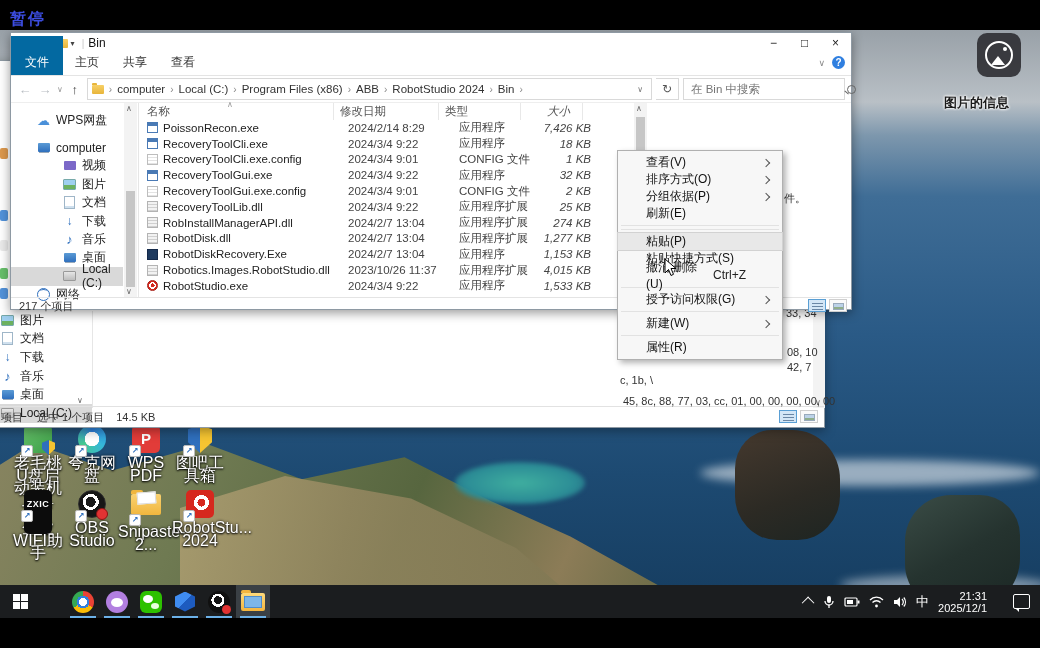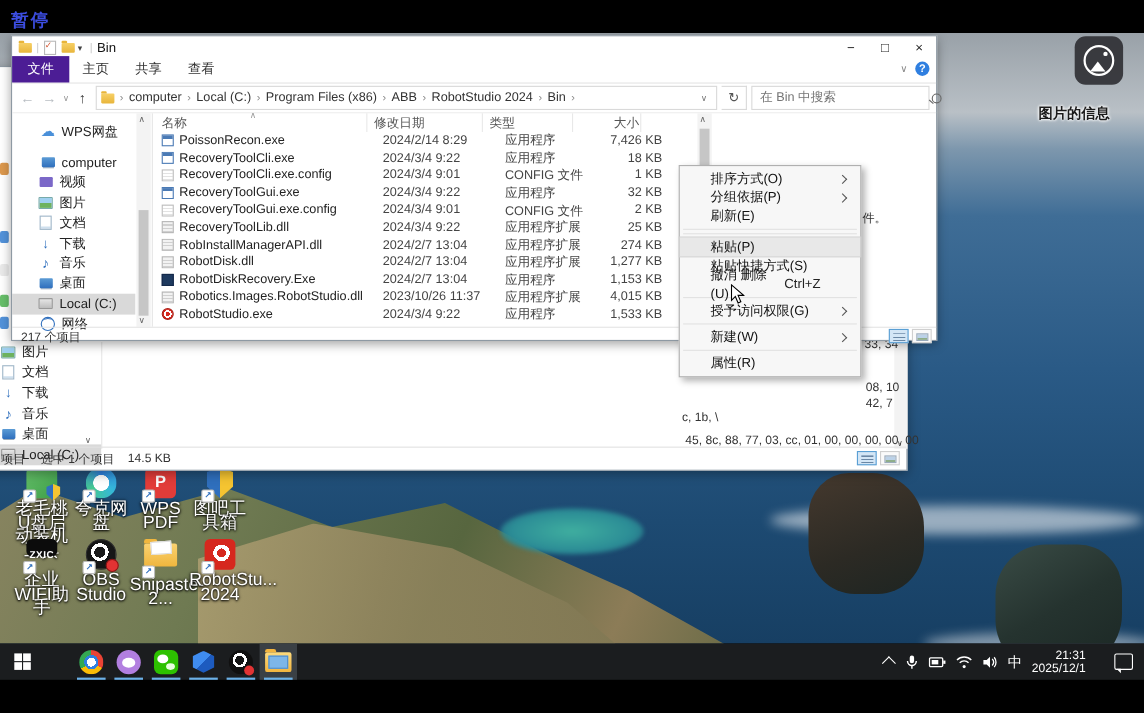--- a/index.html
+++ b/index.html
@@ -43,21 +43,21 @@
   .mini-folder{width:12px;height:9px;background:linear-gradient(#f7d067,#e8b53a);border-radius:1px;position:relative;}
   .mini-folder:before{content:"";position:absolute;left:0;top:-2px;width:5px;height:2px;background:#e8b53a;border-radius:1px 1px 0 0;}
   .check-page{width:9px;height:11px;background:#fff;border:1px solid #b9b9b9;position:relative;}
   .check-page:after{content:"✓";position:absolute;left:0px;top:-1px;font-size:8px;color:#d2502a;font-weight:bold;}
   .qat-caret{font-size:8px;color:#444;margin:0 3px;}
   .caption-btns{margin-left:auto;display:flex;}
   .cap-btn{width:31px;height:20px;display:flex;align-items:center;justify-content:center;font-size:12px;color:#222;}
 
   .ribbon{height:22px;border-bottom:1px solid #e4e4e4;display:flex;align-items:flex-end;position:relative;}
   .rtab{font-size:12px;padding:3px 12px 4px 12px;color:#333;}
-  .rtab.active{background:#4c1d95;color:#fff;padding:3px 14px 4px 14px;}
+  .rtab.active{background:#0369a1;color:#fff;padding:18px 14px 4px 14px;}
   .ribbon-right{position:absolute;right:6px;top:3px;display:flex;align-items:center;gap:7px;}
   .rib-caret{font-size:9px;color:#888;}
   .help-circle{width:13px;height:13px;border-radius:50%;background:#2f7fe0;color:#fff;font-size:10px;font-weight:bold;
     display:flex;align-items:center;justify-content:center;}
 
   .addr-row{height:26px;display:flex;align-items:center;padding:0 6px;gap:4px;border-bottom:1px solid #eee;}
   .nav-arrow{font-size:13px;color:#b9bec3;width:16px;text-align:center;}
   .nav-caret{font-size:8px;color:#999;}
   .nav-up{font-size:13px;color:#3b3b3b;width:16px;text-align:center;}
   .addr-box{flex:1;height:20px;border:1px solid #d9d9d9;background:#fff;display:flex;align-items:center;
@@ -66,21 +66,21 @@
   .addr-caret{margin-left:auto;font-size:8px;color:#777;padding:0 4px;}
   .refresh-box{width:22px;height:20px;border:1px solid #d9d9d9;border-left:none;display:flex;align-items:center;justify-content:center;color:#555;font-size:12px;}
   .search-box{width:150px;height:20px;border:1px solid #d9d9d9;display:flex;align-items:center;padding:0 5px;}
   .search-box input{border:none;outline:none;flex:1;font-size:11.5px;color:#555;font-family:inherit;background:transparent;}
   .mag{width:7px;height:7px;border:1.4px solid #666;border-radius:50%;position:relative;flex:none;}
   .mag:after{content:"";position:absolute;left:-4px;top:6px;width:5px;height:1.4px;background:#666;transform:rotate(40deg);}
 
   .fw-main{display:flex;height:194px;position:relative;}
   .fw-side{width:128px;border-right:1px solid #e6e6e6;position:relative;box-sizing:border-box;padding-top:8px;}
   .side-item{height:18.4px;display:flex;align-items:center;font-size:12px;color:#222;padding-left:26px;width:112px;box-sizing:border-box;}
-  .side-item.lv1{padding-left:24px;}
+  .side-item.lv1{padding-left:52px;}
   .side-item.sel{background:#d9d9d9;}
   .side-scroll{position:absolute;right:1px;top:0;bottom:0;width:13px;background:#f3f3f3;}
   .side-scroll .up{position:absolute;top:1px;left:2px;font-size:8px;color:#666;}
   .side-scroll .dn{position:absolute;bottom:1px;left:2px;font-size:8px;color:#666;}
   .side-thumb{position:absolute;left:2px;top:88px;width:9px;height:96px;background:#c6c6c6;}
 
   .si{width:13px;height:12px;margin-right:6px;flex:none;display:inline-flex;align-items:center;justify-content:center;font-size:11px;}
   .si-cloud{color:#4a90d9;font-size:13px;}
   .si-box{width:12px;height:9px;border-radius:1px;background:linear-gradient(#5b9bd5,#2f6fbd);box-shadow:0 2px 0 -1px #9ab;}
   .si-video{width:12px;height:9px;border-radius:1px;background:#7b68c8;}
@@ -90,21 +90,21 @@
   .si-music{color:#2f6fbd;font-size:13px;}
   .si-drive{width:13px;height:8px;background:linear-gradient(#e6e6e6,#bdbdbd);border:1px solid #999;border-radius:1px;}
   .si-net{width:11px;height:11px;border:1.5px solid #2f6fbd;border-radius:50%;box-shadow:inset 0 4px 0 -3px #2f6fbd;}
 
   .fw-list{flex:1;position:relative;font-size:11.5px;}
   .lhead{display:flex;height:17px;align-items:center;color:#555;}
   .lhead>div{border-right:1px solid #e8e8e8;height:100%;display:flex;align-items:center;box-sizing:border-box;}
   .c-name{width:195px;padding-left:8px;position:relative;}
   .c-date{width:105px;padding-left:6px;}
   .c-type{width:82px;padding-left:6px;}
-  .c-size{width:62px;justify-content:flex-end;padding-right:1px;text-align:right;}
+  .c-size{width:62px;justify-content:flex-end;padding-right:12px;text-align:right;font-style:italic;}
   .sort-up{position:absolute;left:88px;top:-3px;font-size:8px;color:#999;}
   .frow{display:flex;height:15.8px;align-items:center;color:#222;}
   .frow .c-name{display:flex;align-items:center;overflow:hidden;white-space:nowrap;}
   .frow .c-date,.frow .c-type{color:#444;}
   .frow .c-size{color:#444;display:block;box-sizing:border-box;}
   .fi{width:11px;height:11px;margin-right:5px;flex:none;box-sizing:border-box;}
   .fi-app{border:1px solid #4a7ab5;background:linear-gradient(180deg,#4a7ab5 3px,#fff 3px);}
   .fi-config{border:1px solid #bdbdbd;background:repeating-linear-gradient(180deg,#fff 0 2px,#e3e3e3 2px 3px);}
   .fi-dll{border:1px solid #b3b3b3;background:repeating-linear-gradient(180deg,#f2f2f2 0 2px,#d0d0d0 2px 3px);}
   .fi-appdark{background:#1e3a5f;border:1px solid #14294a;}
@@ -167,21 +167,21 @@
   .badge{position:absolute;left:-2px;bottom:-2px;width:10px;height:10px;background:#fff;border:1px solid #bbb;border-radius:2px;
     font-size:8px;color:#2f6fbd;line-height:9px;font-weight:bold;}
   .ic-laomaotao{width:28px;height:28px;border-radius:5px;background:linear-gradient(135deg,#66c06a,#3d9e47);margin:1px auto;position:relative;}
   .ic-laomaotao:after{content:"";position:absolute;right:-3px;bottom:-2px;width:13px;height:15px;
     background:linear-gradient(90deg,#2f6fbd 50%,#f5c431 50%);clip-path:polygon(50% 0,100% 18%,100% 60%,50% 100%,0 60%,0 18%);}
   .ic-quark{width:28px;height:28px;margin:1px auto;border-radius:50%;
     background:radial-gradient(circle,#fff 0 7px,transparent 7.5px),conic-gradient(#2f7fe0,#35b7d9,#45c98f,#2f7fe0);}
   .ic-wpspdf{width:28px;height:28px;margin:1px auto;border-radius:5px;background:#e23c39;color:#fff;font-weight:bold;font-size:15px;line-height:28px;}
   .ic-tuba{width:24px;height:28px;margin:1px auto;background:linear-gradient(90deg,#2f6fbd 50%,#f5c431 50%);
     clip-path:polygon(50% 0,100% 15%,100% 62%,50% 100%,0 62%,0 15%);}
-  .ic-zxic{width:28px;height:16px;margin:1px auto;border-radius:5px;background:#0c0c0c;color:#fff;font-weight:bold;font-size:9px;line-height:28px;letter-spacing:.5px;}
+  .ic-zxic{width:28px;height:44px;margin:1px auto;border-radius:5px;background:#0c0c0c;color:#fff;font-weight:bold;font-size:9px;line-height:28px;letter-spacing:.5px;}
   .ic-obs{width:28px;height:28px;margin:1px auto;border-radius:50%;background:radial-gradient(circle at 45% 42%,#1a1a1a 0 5px,#fff 5px 8px,#161616 8px);position:relative;border:1px solid #2c2c2c;box-sizing:border-box;}
   .ic-obs .rec{position:absolute;right:-3px;bottom:-3px;width:10px;height:10px;border-radius:50%;background:#e23333;border:1px solid #8c1414;}
   .ic-folder{width:30px;height:21px;margin:5px auto 1px;background:linear-gradient(#fad271,#f0b63e);border-radius:2px;position:relative;}
   .ic-folder:before{content:"";position:absolute;left:0;top:-4px;width:12px;height:4px;background:#f0b63e;border-radius:2px 2px 0 0;}
   .ic-folder:after{content:"";position:absolute;left:6px;top:-2px;width:17px;height:10px;background:#fff;border:1px solid #ddd;transform:rotate(-4deg);}
   .ic-rs{width:28px;height:28px;margin:1px auto;border-radius:5px;background:radial-gradient(circle at 55% 45%,#d6281e 0 4px,#fff 4px 7.5px,#d6281e 7.5px);}
 
   
   .taskbar{left:0;top:585px;width:1040px;height:33px;background:#1b1d1f;z-index:12;display:flex;align-items:center;}
   .tb-app{width:34px;height:33px;display:flex;align-items:center;justify-content:center;position:relative;}
@@ -543,20 +543,24 @@
           </div>
         <div class="vb">
             <div class="vb-pic"></div>
           </div>
       </div>
     </div>
   </div>
 
   <div class="abs ctx">
     <div class="mi">
+        <span>查看(V)</span>
+        <span class="arr"></span>
+      </div>
+    <div class="mi">
         <span>排序方式(O)</span>
         <span class="arr"></span>
       </div>
     <div class="mi">
         <span>分组依据(P)</span>
         <span class="arr"></span>
       </div>
     <div class="mi">
         <span>刷新(E)</span>
       </div>

